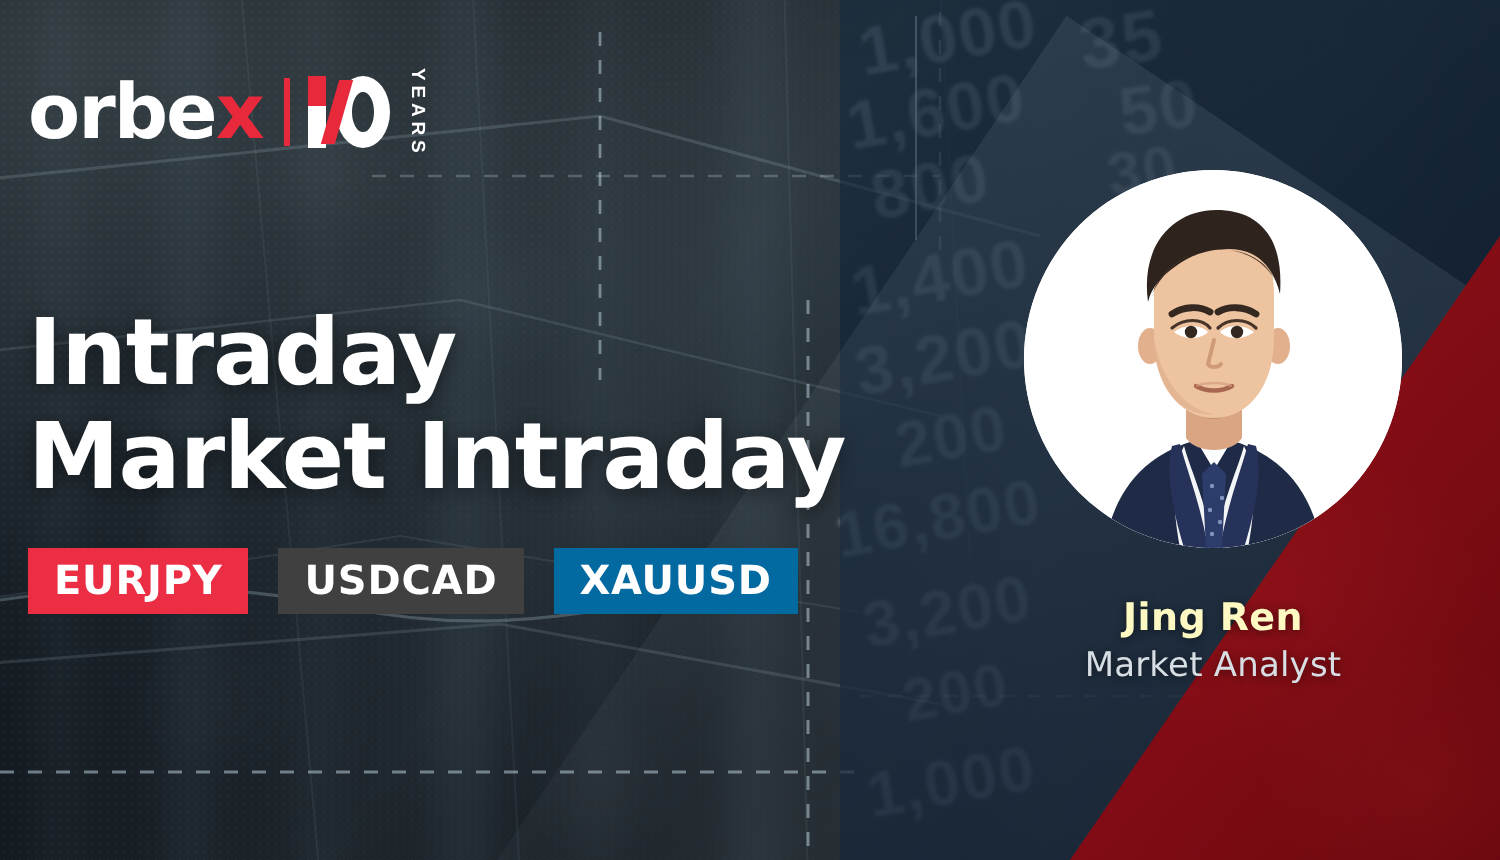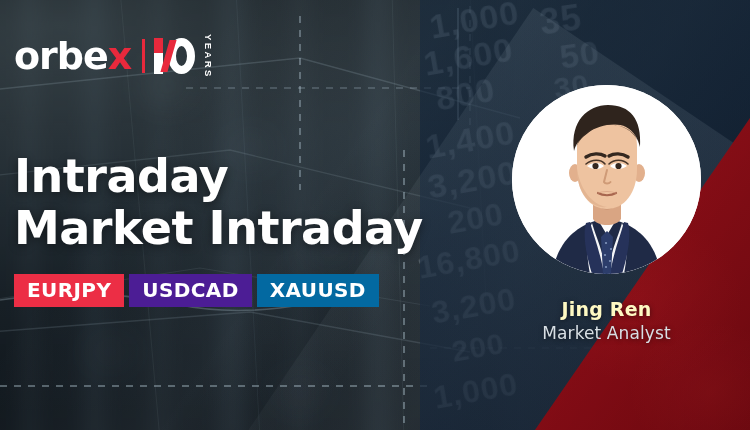--- a/index.html
+++ b/index.html
@@ -139,21 +139,21 @@
   
   .headline{position:absolute;left:14px;top:140px;margin-top:10px;}
   .headline div{
     color:#ffffff;font-size:46px;font-weight:700;line-height:1.14;
     letter-spacing:-.5px;
     text-shadow:0 2px 10px rgba(0,0,0,.45);
     font-family:"DejaVu Sans","Liberation Sans",sans-serif;
   }
 
   
-  .badges{position:absolute;left:14px;top:274px;display:flex;gap:5px;}
+  .badges{position:absolute;left:14px;top:274px;display:flex;gap:15px;}
   .badge{
     background:#ec2e45;color:#ffffff;
     font-size:20px;font-weight:700;letter-spacing:.4px;
     padding:6px 13px 7px;
     line-height:1;
     font-family:"DejaVu Sans","Liberation Sans",sans-serif;
   }
 
   
   .portrait{
@@ -249,21 +249,21 @@
     <span class="logo-years">YEARS</span>
   </div>
 
   <div class="headline">
     <div>Intraday</div>
     <div>Market Intraday</div>
   </div>
 
   <div class="badges" id="badges">
       <div class="badge" style="background: rgb(236, 46, 69);">EURJPY</div>
-      <div class="badge" style="background: #4c1d95;">USDCAD</div>
+      <div class="badge" style="background: #404040;">USDCAD</div>
       <div class="badge" style="background: #0369a1;">XAUUSD</div>
     </div>
 
   <div class="portrait">
     <svg viewBox="0 0 189 189">
       <rect x="0" y="0" width="189" height="189" fill="#ffffff"></rect>
 
       <path d="M40 189 C46 154 66 141 86 135 L103 135 C123 141 143 154 149 189 Z" fill="#1f2a46"></path>
       <path d="M86 135 L95 150 L104 135 L99 133 L91 133 Z" fill="#ffffff"></path>
 

